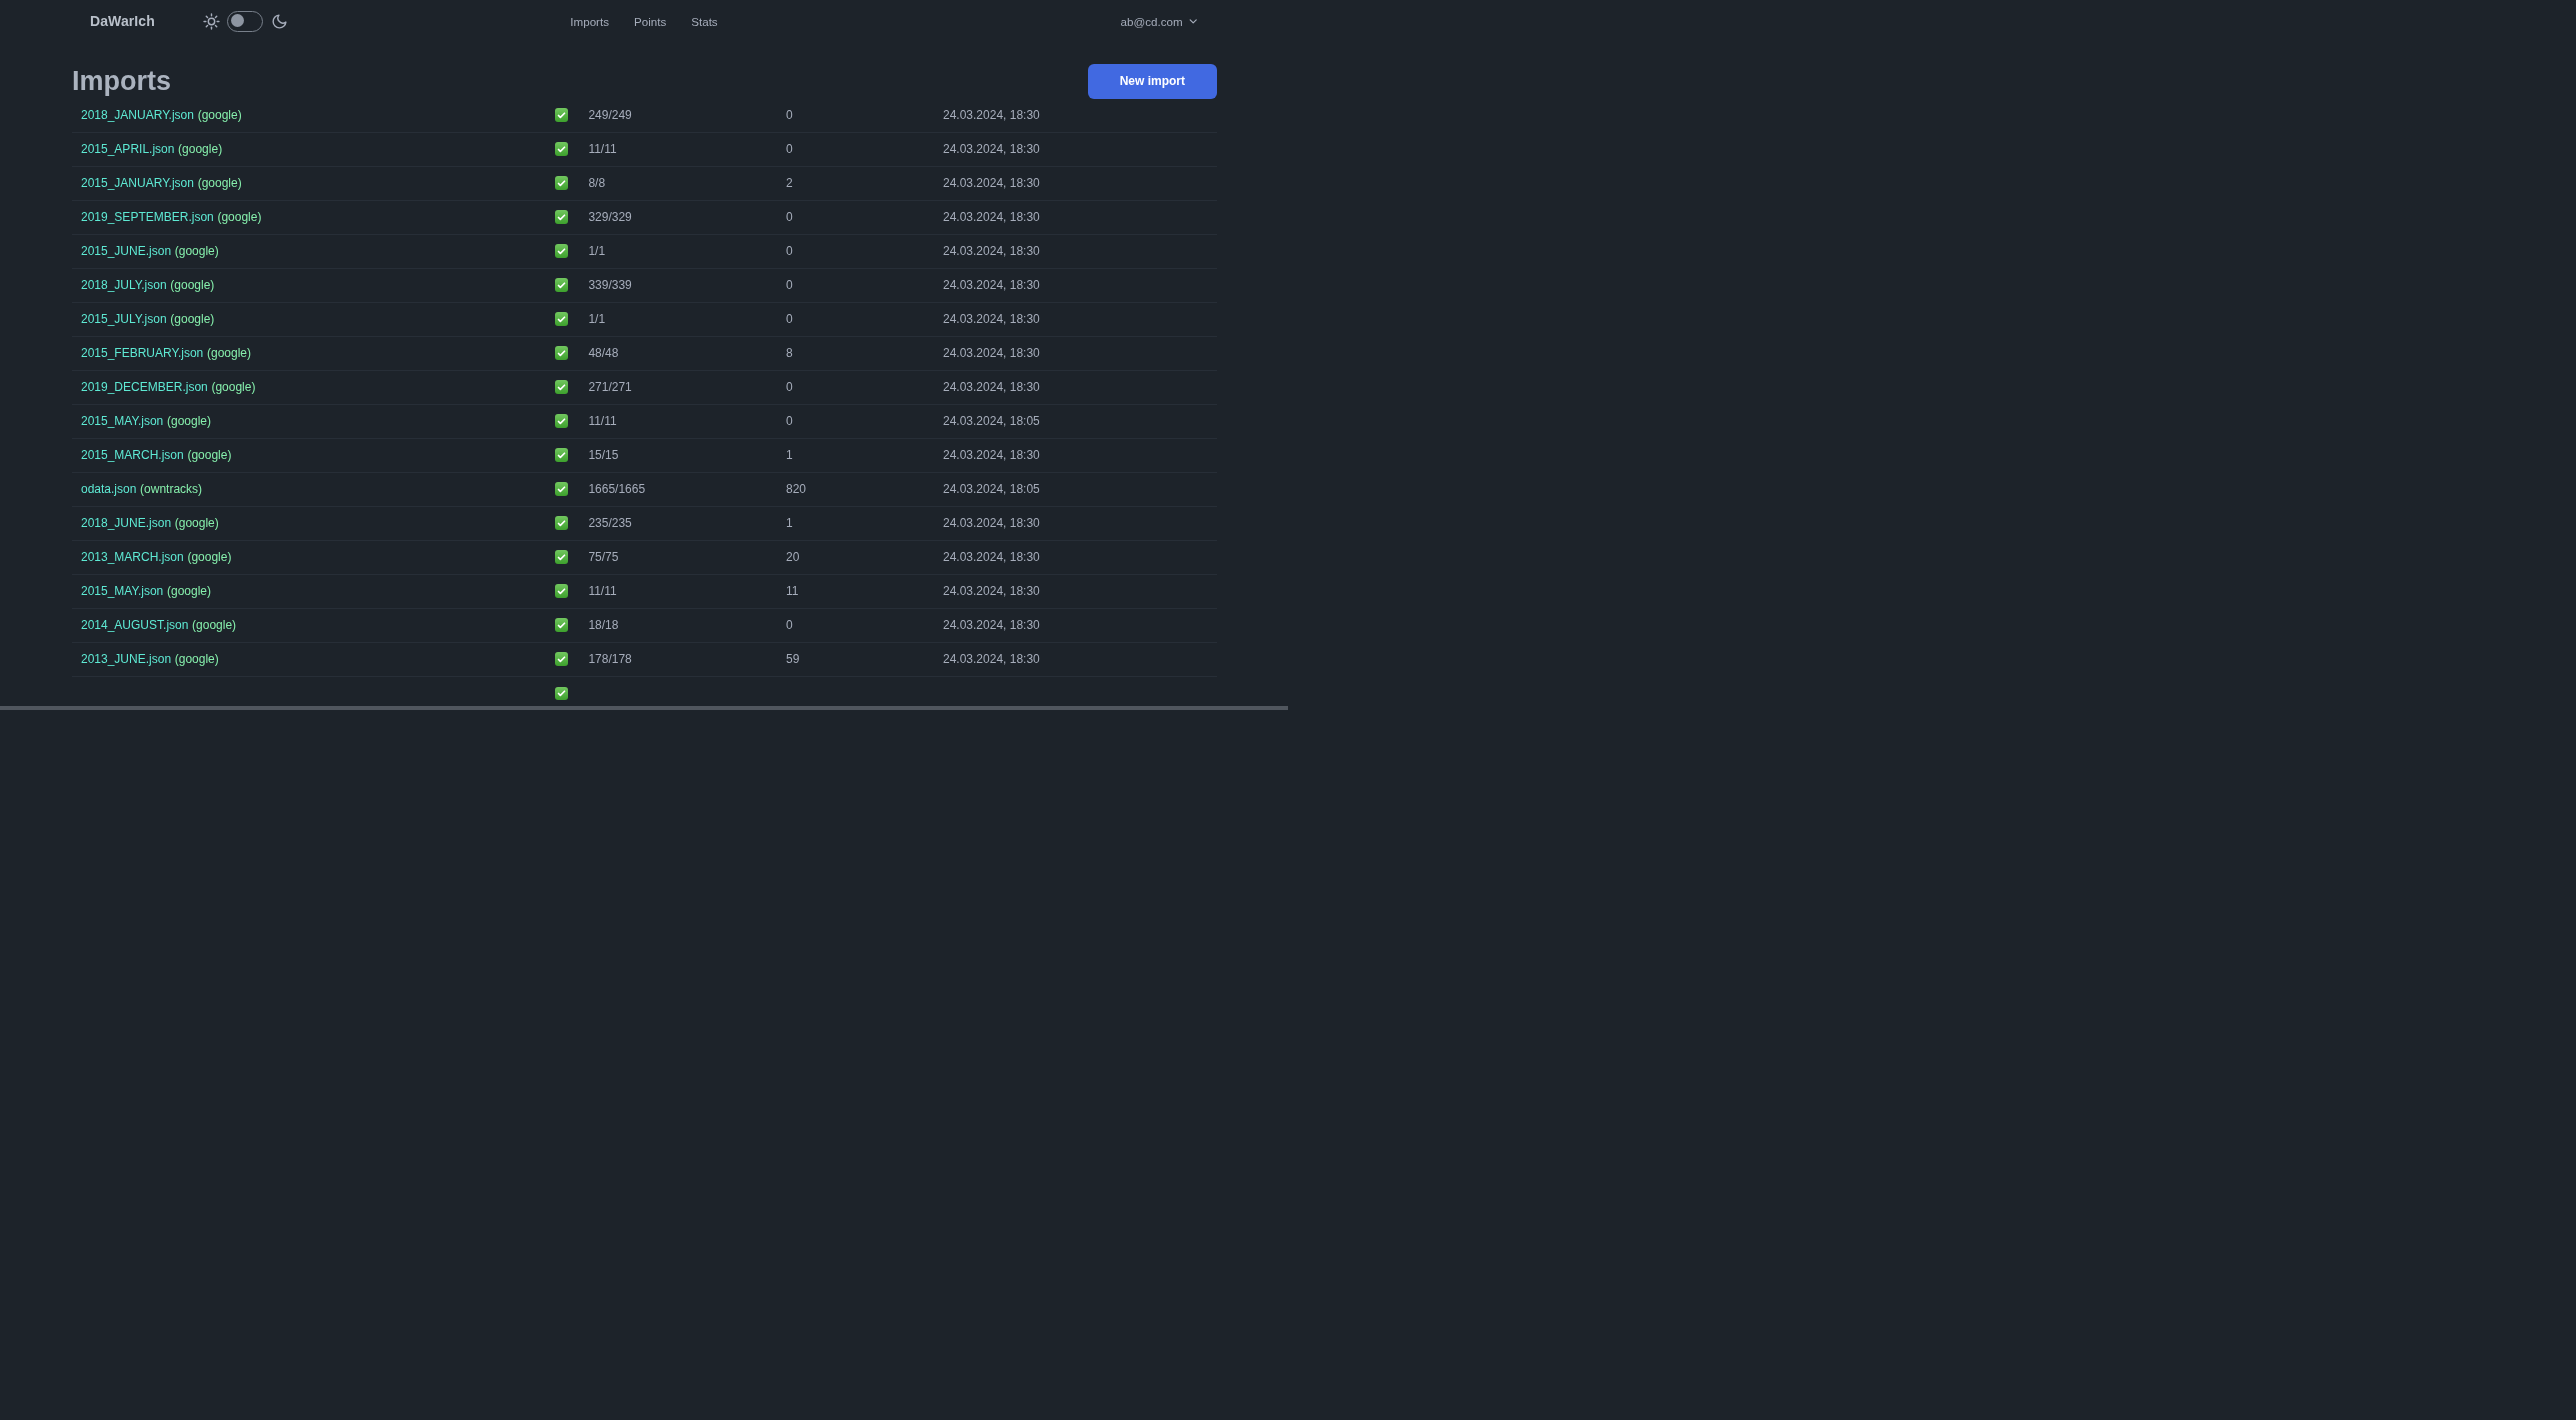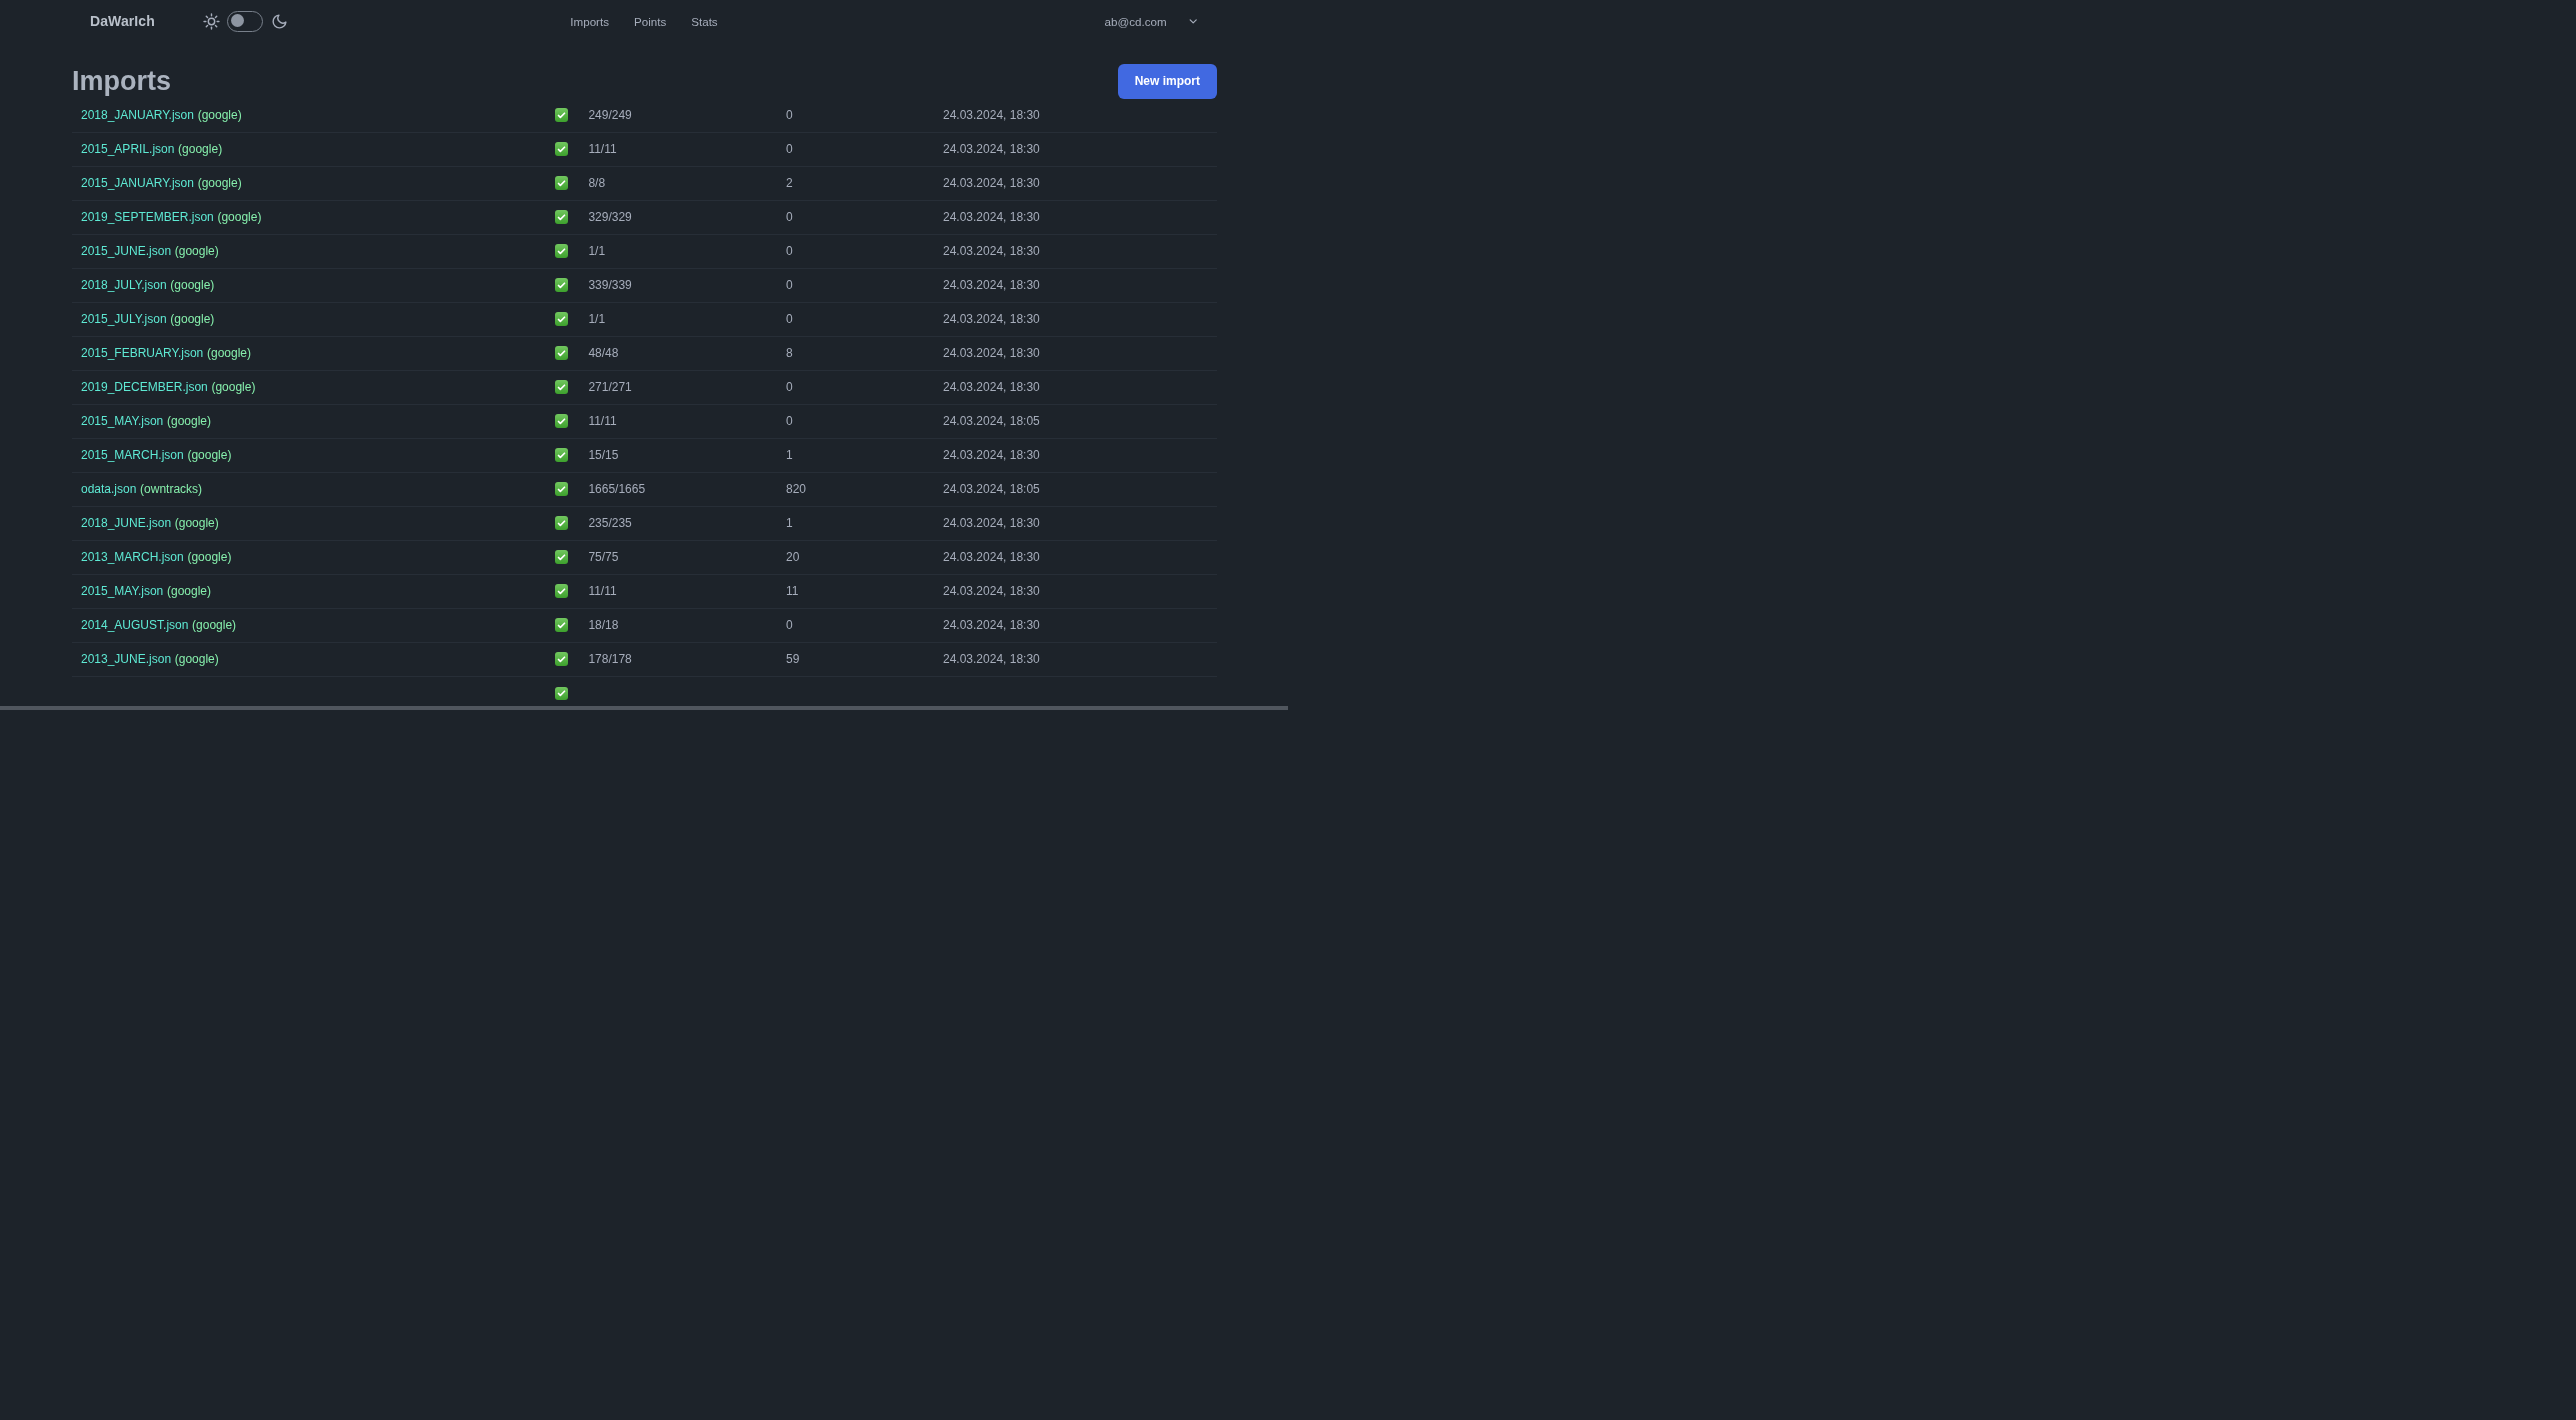--- a/index.html
+++ b/index.html
@@ -38,33 +38,33 @@
     background:#8d95a1;
   }
   .nav-center {
     position:absolute; left:50%; top:0; height:42px;
     transform:translateX(-50%);
     display:flex; align-items:center; gap:25px;
   }
   .nav-link { font-size:11.6px; color:#a6adbb; cursor:pointer; white-space:nowrap; }
   .account {
     margin-left:auto;
-    display:flex; align-items:center; gap:21px;
+    display:flex; align-items:center; gap:5px;
     font-size:11.6px; cursor:pointer;
   }
 
   
   .main { width:1145px; margin:0 72px; position:relative; z-index:1; }
   .page-head {
     margin-top:21.6px; height:35px;
     display:flex; align-items:center; justify-content:space-between;
   }
   .page-title { font-size:27px; font-weight:700; color:#abb3bf; }
   .btn-primary {
-    height:35px; padding:0 17px;
+    height:35px; padding:0 32px;
     background:#4169e1; color:#ffffff;
     font-family:inherit; font-size:12px; font-weight:600;
     border:none; border-radius:6px; cursor:pointer;
   }
 
   
   .imports-table { margin-top:0; }
   .thead, .trow {
     display:grid;
     grid-template-columns:474px 231px 157px auto;

